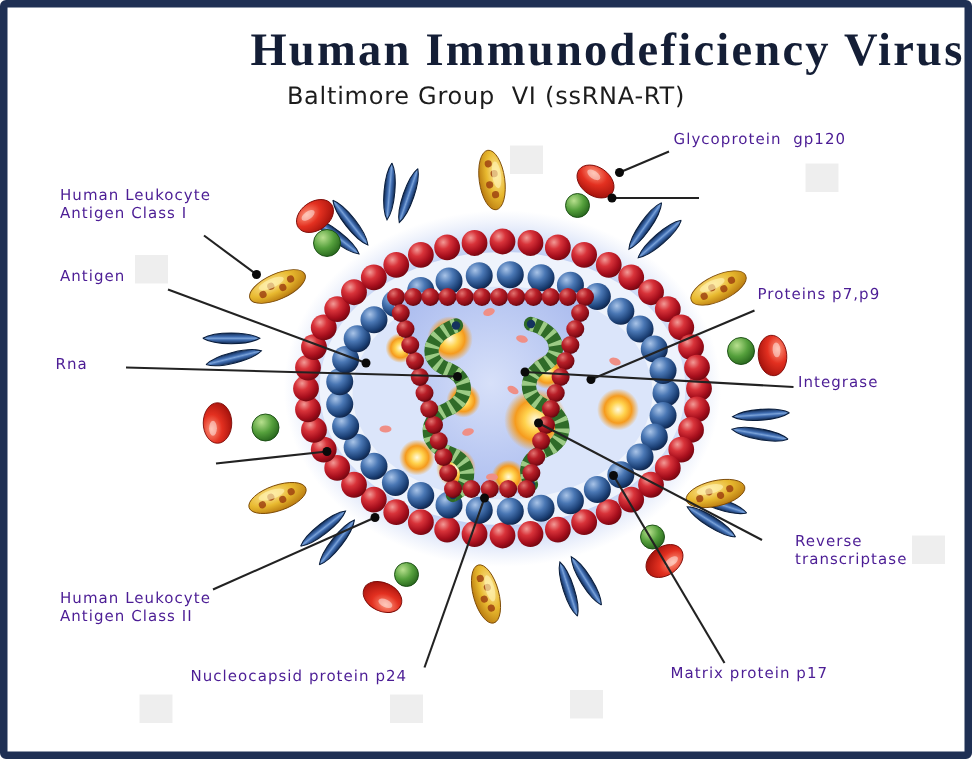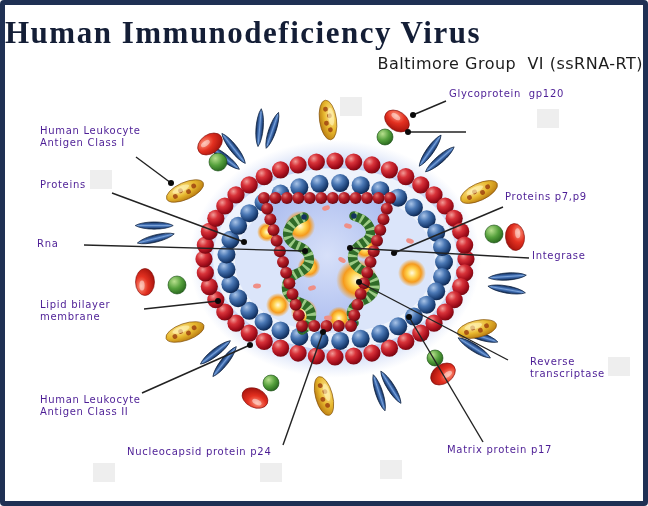--- a/index.html
+++ b/index.html
@@ -8,31 +8,31 @@
     width:648px;height:506px;
     box-sizing:border-box;
     background:#ffffff;
     border:5px solid #1f3054;
     border-radius:4px;
     overflow:hidden;
     font-family:"DejaVu Sans","Liberation Sans",sans-serif;
   }
   #title{
     position:absolute;left:0;right:0;top:12px;
-    text-align:left;
+    text-align:right;
     font-family:"Liberation Serif","DejaVu Serif",serif;
     font-weight:700;
     font-size:31px;line-height:1.05;
     letter-spacing:1.5px;
     color:#141e36;
     white-space:pre;
   }
   #subtitle{
     position:absolute;left:0;right:0;top:50px;
-    text-align:right;
+    text-align:center;
     font-size:16px;line-height:1.1;
     letter-spacing:0.5px;
     color:#1c1c1c;
     white-space:pre;
   }
   .lbl{
     position:absolute;
     font-size:10px;line-height:1.18;
     letter-spacing:0.7px;
     color:#4c1d95;
@@ -428,24 +428,22 @@
           <line x1="524" y1="253" x2="345" y2="243" stroke="#222222" stroke-width="1.4"></line>
           <circle cx="345" cy="243" r="3" fill="#0a0a0a"></circle>
           <line x1="503" y1="355" x2="354" y2="277" stroke="#222222" stroke-width="1.4"></line>
           <circle cx="354" cy="277" r="3" fill="#0a0a0a"></circle>
         </g>
       </g>
   </svg>
 
   <div class="lbl" style="left:35px;top:120px">Human Leukocyte
 Antigen Class I</div>
-  <div class="lbl" style="left:35px;top:174px">Proteins</div>
+  <div class="lbl" style="left:35px;top:174px">Antigen</div>
   <div class="lbl" style="left:32px;top:233px">Rna</div>
-  <div class="lbl" style="left:35px;top:294px">Lipid bilayer
-membrane</div>
   <div class="lbl" style="left:35px;top:389px">Human Leukocyte
 Antigen Class II</div>
   <div class="lbl" style="left:122px;top:441px">Nucleocapsid protein p24</div>
   <div class="lbl" style="left:442px;top:439px">Matrix protein p17</div>
   <div class="lbl" style="left:444px;top:83px">Glycoprotein  gp120</div>
   <div class="lbl" style="left:500px;top:186px">Proteins p7,p9</div>
   <div class="lbl" style="left:527px;top:245px">Integrase</div>
   <div class="lbl" style="left:525px;top:351px">Reverse
 transcriptase</div>
 </div>

